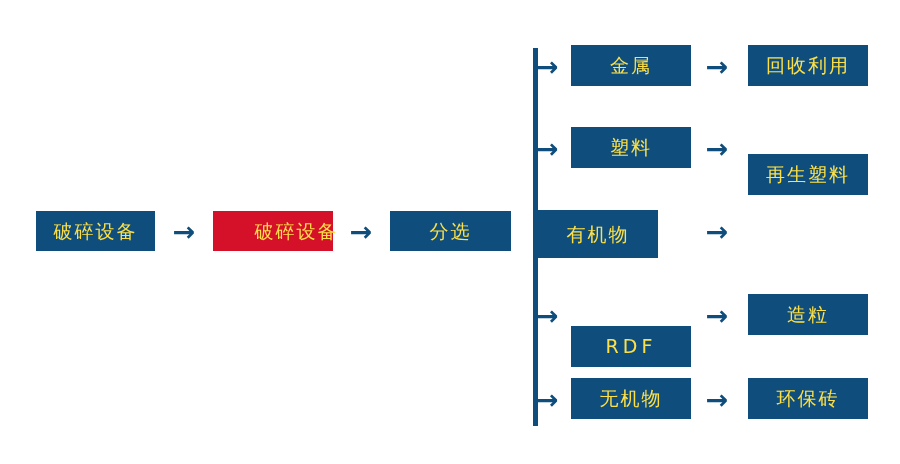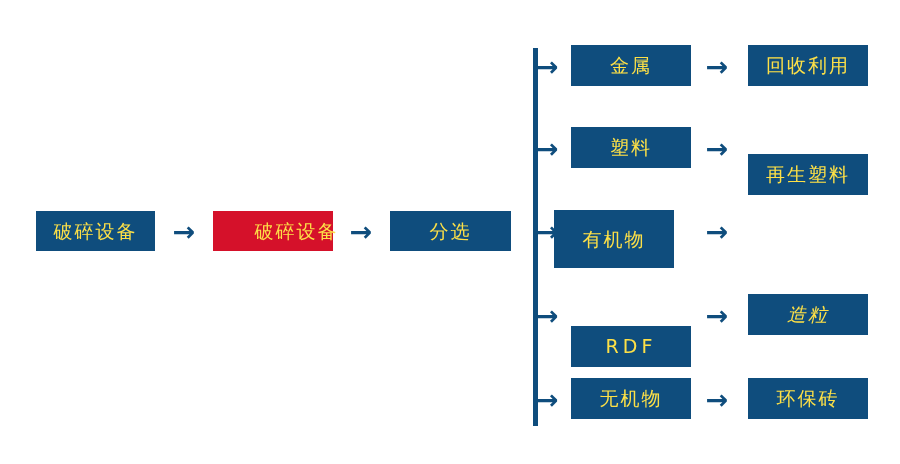--- a/index.html
+++ b/index.html
@@ -88,26 +88,26 @@
   <div class="node blue" style="left:571px; top:45px; width:120px; height:41px;">金属</div>
   <div class="arrow" style="left:697px; top:50px; width:40px; height:32px;">→</div>
   <div class="node blue" style="left:748px; top:45px; width:120px; height:41px;">回收利用</div>
 
   <div class="branch-arrow" style="left:536px; top:132px; width:34px; height:32px;">→</div>
   <div class="node blue" style="left:571px; top:127px; width:120px; height:41px;">塑料</div>
   <div class="arrow" style="left:697px; top:132px; width:40px; height:32px;">→</div>
   <div class="node blue" style="left:748px; top:127px; width:120px; height:41px;margin-top:27px;">再生塑料</div>
 
   <div class="branch-arrow" style="left:536px; top:215px; width:34px; height:32px;">→</div>
-  <div class="node blue" style="left:554px; top:210px; width:120px; height:58px;">有机物</div>
+  <div class="node blue" style="left:538px; top:210px; width:120px; height:48px;">有机物</div>
   <div class="arrow" style="left:697px; top:215px; width:40px; height:32px;">→</div>
 
   <div class="branch-arrow" style="left:536px; top:299px; width:34px; height:32px;">→</div>
   <div class="node blue latin" style="left:571px; top:294px; width:120px; height:41px;margin-top:32px;">RDF</div>
   <div class="arrow" style="left:697px; top:299px; width:40px; height:32px;">→</div>
-  <div class="node blue" style="left:748px; top:294px; width:120px; height:41px;font-style:italic;">造粒</div>
+  <div class="node blue" style="left:748px; top:294px; width:120px; height:41px;">造粒</div>
 
   <div class="branch-arrow" style="left:536px; top:383px; width:34px; height:32px;">→</div>
   <div class="node blue" style="left:571px; top:378px; width:120px; height:41px;">无机物</div>
   <div class="arrow" style="left:697px; top:383px; width:40px; height:32px;">→</div>
   <div class="node blue" style="left:748px; top:378px; width:120px; height:41px;">环保砖</div>
 
 </div>
 
 </body></html>

